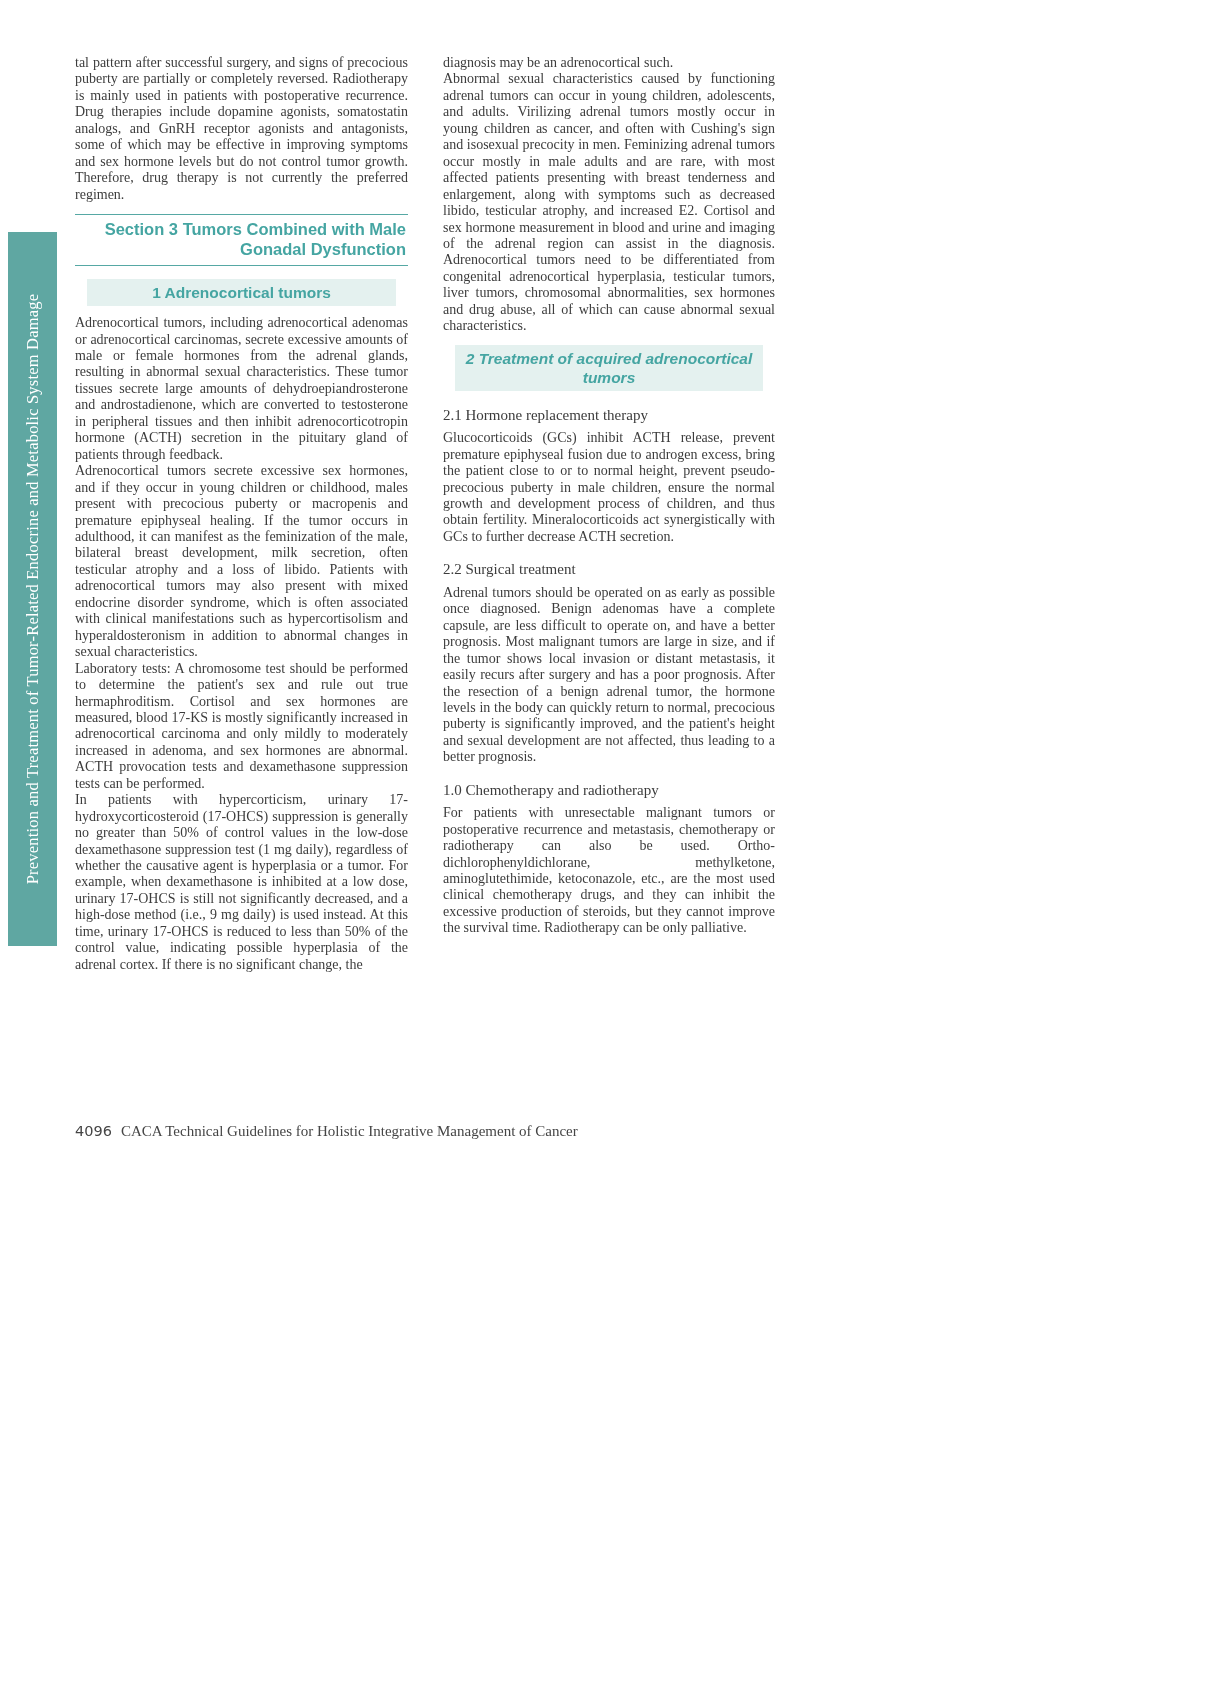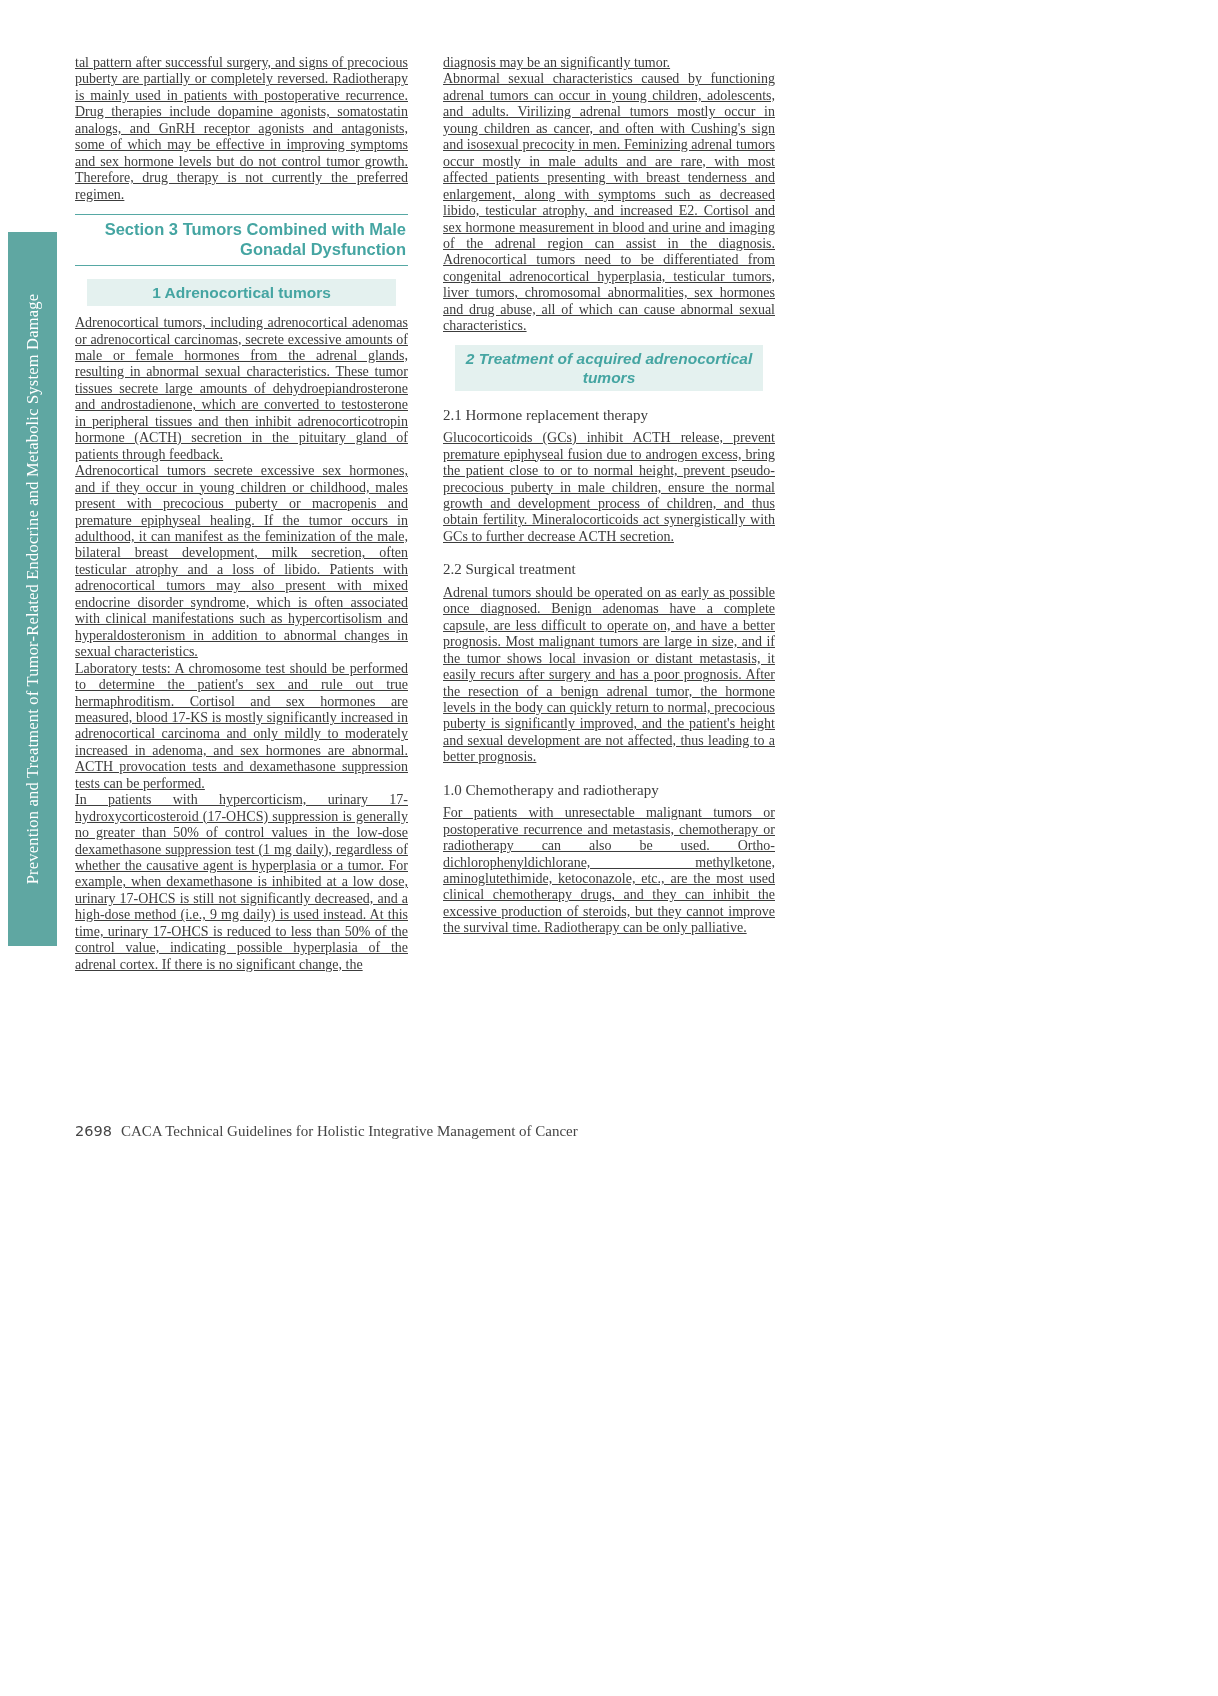--- a/index.html
+++ b/index.html
@@ -31,21 +31,21 @@
   
   .col {
     position: absolute; top: 55px;
     text-align: justify;
     font-size: 14px; line-height: 16.45px;
     color: #3c3c3c;
     hyphens: auto;
   }
   .col-left  { left: 75px;  width: 333px; }
   .col-right { left: 443px; width: 332px; }
-  p.body { margin: 0; text-decoration: underline; }
+  p.body { margin: 0; }
 
   
   .section-head {
     margin: 11px 0 13px;
     border-top: 1.5px solid #56a8a4;
     border-bottom: 1.5px solid #56a8a4;
     padding: 5px 2px 6px;
     text-align: right;
     font-family: "Liberation Sans", sans-serif;
     font-weight: bold;
@@ -107,28 +107,28 @@
     <p class="body">tal pattern after successful surgery, and signs of precocious puberty are partially or completely reversed. Radiotherapy is mainly used in patients with postoperative recurrence. Drug therapies include dopamine agonists, somatostatin analogs, and GnRH receptor agonists and antagonists, some of which may be effective in improving symptoms and sex hormone levels but do not control tumor growth. Therefore, drug therapy is not currently the preferred regimen.</p>
     <div class="section-head">Section 3 Tumors Combined with Male Gonadal Dysfunction</div>
     <div class="sub-head">1 Adrenocortical tumors</div>
     <p class="body">Adrenocortical tumors, including adrenocortical adenomas or adrenocortical carcinomas, secrete excessive amounts of male or female hormones from the adrenal glands, resulting in abnormal sexual characteristics. These tumor tissues secrete large amounts of dehydroepiandrosterone and androstadienone, which are converted to testosterone in peripheral tissues and then inhibit adrenocorticotropin hormone (ACTH) secretion in the pituitary gland of patients through feedback.</p>
     <p class="body">Adrenocortical tumors secrete excessive sex hormones, and if they occur in young children or childhood, males present with precocious puberty or macropenis and premature epiphyseal healing. If the tumor occurs in adulthood, it can manifest as the feminization of the male, bilateral breast development, milk secretion, often testicular atrophy and a loss of libido. Patients with adrenocortical tumors may also present with mixed endocrine disorder syndrome, which is often associated with clinical manifestations such as hypercortisolism and hyperaldosteronism in addition to abnormal changes in sexual characteristics.</p>
     <p class="body">Laboratory tests: A chromosome test should be performed to determine the patient's sex and rule out true hermaphroditism. Cortisol and sex hormones are measured, blood 17-KS is mostly significantly increased in adrenocortical carcinoma and only mildly to moderately increased in adenoma, and sex hormones are abnormal. ACTH provocation tests and dexamethasone suppression tests can be performed.</p>
     <p class="body">In patients with hypercorticism, urinary 17-hydroxycorticosteroid (17-OHCS) suppression is generally no greater than 50% of control values in the low-dose dexamethasone suppression test (1 mg daily), regardless of whether the causative agent is hyperplasia or a tumor. For example, when dexamethasone is inhibited at a low dose, urinary 17-OHCS is still not significantly decreased, and a high-dose method (i.e., 9 mg daily) is used instead. At this time, urinary 17-OHCS is reduced to less than 50% of the control value, indicating possible hyperplasia of the adrenal cortex. If there is no significant change, the</p>
   </div>
 
   <div class="col col-right">
-    <p class="body">diagnosis may be an significantly tumor.</p>
+    <p class="body">diagnosis may be an adrenocortical such.</p>
     <p class="body">Abnormal sexual characteristics caused by functioning adrenal tumors can occur in young children, adolescents, and adults. Virilizing adrenal tumors mostly occur in young children as cancer, and often with Cushing's sign and isosexual precocity in men. Feminizing adrenal tumors occur mostly in male adults and are rare, with most affected patients presenting with breast tenderness and enlargement, along with symptoms such as decreased libido, testicular atrophy, and increased E2. Cortisol and sex hormone measurement in blood and urine and imaging of the adrenal region can assist in the diagnosis. Adrenocortical tumors need to be differentiated from congenital adrenocortical hyperplasia, testicular tumors, liver tumors, chromosomal abnormalities, sex hormones and drug abuse, all of which can cause abnormal sexual characteristics.</p>
     <div class="sub-head">2 Treatment of acquired adrenocortical tumors</div>
     <div class="num-head">2.1 Hormone replacement therapy</div>
     <p class="body">Glucocorticoids (GCs) inhibit ACTH release, prevent premature epiphyseal fusion due to androgen excess, bring the patient close to or to normal height, prevent pseudo-precocious puberty in male children, ensure the normal growth and development process of children, and thus obtain fertility. Mineralocorticoids act synergistically with GCs to further decrease ACTH secretion.</p>
     <div class="num-head">2.2 Surgical treatment</div>
     <p class="body">Adrenal tumors should be operated on as early as possible once diagnosed. Benign adenomas have a complete capsule, are less difficult to operate on, and have a better prognosis. Most malignant tumors are large in size, and if the tumor shows local invasion or distant metastasis, it easily recurs after surgery and has a poor prognosis. After the resection of a benign adrenal tumor, the hormone levels in the body can quickly return to normal, precocious puberty is significantly improved, and the patient's height and sexual development are not affected, thus leading to a better prognosis.</p>
     <div class="num-head">1.0 Chemotherapy and radiotherapy</div>
     <p class="body">For patients with unresectable malignant tumors or postoperative recurrence and metastasis, chemotherapy or radiotherapy can also be used. Ortho-dichlorophenyldichlorane, methylketone, aminoglutethimide, ketoconazole, etc., are the most used clinical chemotherapy drugs, and they can inhibit the excessive production of steroids, but they cannot improve the survival time. Radiotherapy can be only palliative.</p>
   </div>
 
   <div class="footer">
-    <span class="num">2698</span><span class="title">CACA Technical Guidelines for Holistic Integrative Management of Cancer</span>
+    <span class="num">4096</span><span class="title">CACA Technical Guidelines for Holistic Integrative Management of Cancer</span>
   </div>
 
 </div>
 
 </body></html>

